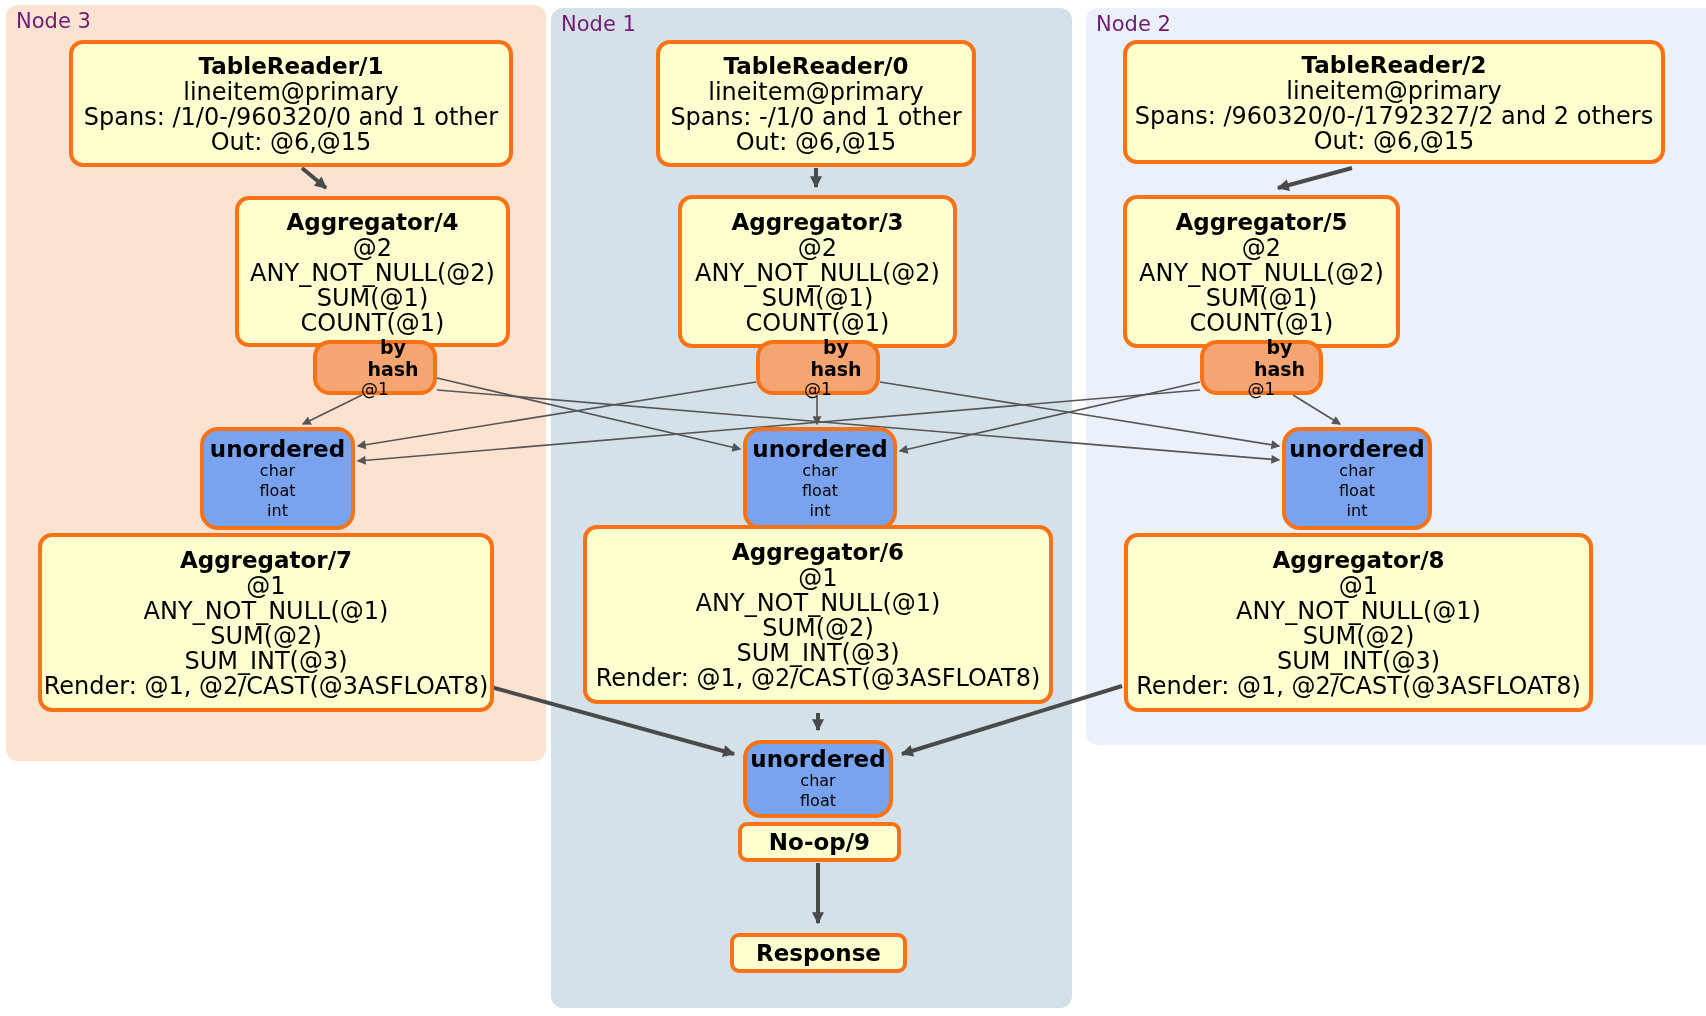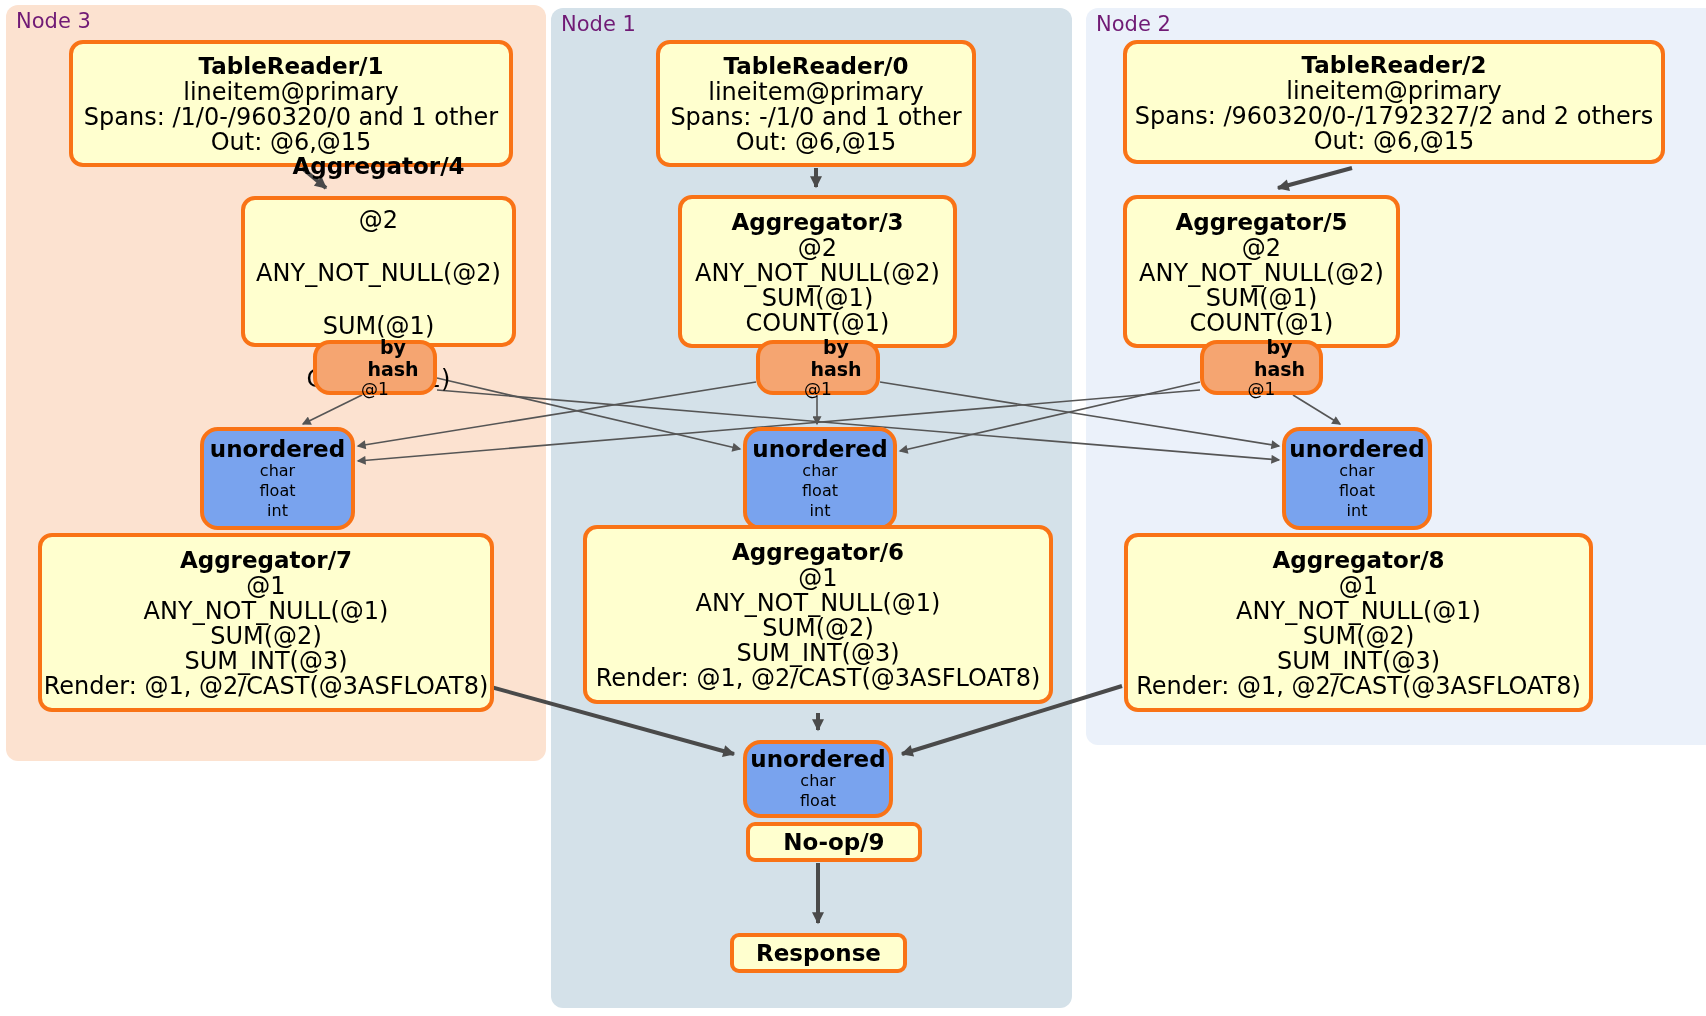--- a/index.html
+++ b/index.html
@@ -75,21 +75,21 @@
     <line class="edge-thin" x1="1200" y1="382" x2="900" y2="451" marker-end="url(#arrow-small)"></line>
     <line class="edge-thin" x1="1293" y1="395" x2="1340" y2="424" marker-end="url(#arrow-small)"></line>
   </svg>
 
   <div class="box" style="left:69px;top:40px;width:444px;height:127px;">
     <div class="box-title">TableReader/1</div>
     <div class="box-line">lineitem@primary</div>
     <div class="box-line">Spans: /1/0-/960320/0 and 1 other</div>
     <div class="box-line">Out: @6,@15</div>
   </div>
-  <div class="box" style="left:241px;top:196px;width:275px;height:151px;gap:28px;">
+  <div class="box" style="left:235px;top:196px;width:275px;height:151px;">
     <div class="box-title">Aggregator/4</div>
     <div class="box-line">@2</div>
     <div class="box-line">ANY_NOT_NULL(@2)</div>
     <div class="box-line">SUM(@1)</div>
     <div class="box-line">COUNT(@1)</div>
   </div>
   <div class="box router" style="left:313px;top:340px;width:124px;height:55px;">
     <div class="r-title">by hash</div>
     <div class="r-sub">@1</div>
   </div>
@@ -137,21 +137,21 @@
     <div class="box-line">ANY_NOT_NULL(@1)</div>
     <div class="box-line">SUM(@2)</div>
     <div class="box-line">SUM_INT(@3)</div>
     <div class="box-line">Render: @1, @2/CAST(@3ASFLOAT8)</div>
   </div>
   <div class="box sync" style="left:743px;top:740px;width:150px;height:78px;">
     <div class="s-title">unordered</div>
     <div class="s-item">char</div>
     <div class="s-item">float</div>
   </div>
-  <div class="box smallbox" style="left:738px;top:822px;width:176px;height:40px;margin-left:8px;">
+  <div class="box smallbox" style="left:738px;top:822px;width:163px;height:40px;">
     <div class="box-title">No-op/9</div>
   </div>
   <div class="box smallbox" style="left:730px;top:933px;width:177px;height:40px;">
     <div class="box-title">Response</div>
   </div>
 
   <div class="box" style="left:1123px;top:40px;width:542px;height:124px;">
     <div class="box-title">TableReader/2</div>
     <div class="box-line">lineitem@primary</div>
     <div class="box-line">Spans: /960320/0-/1792327/2 and 2 others</div>

